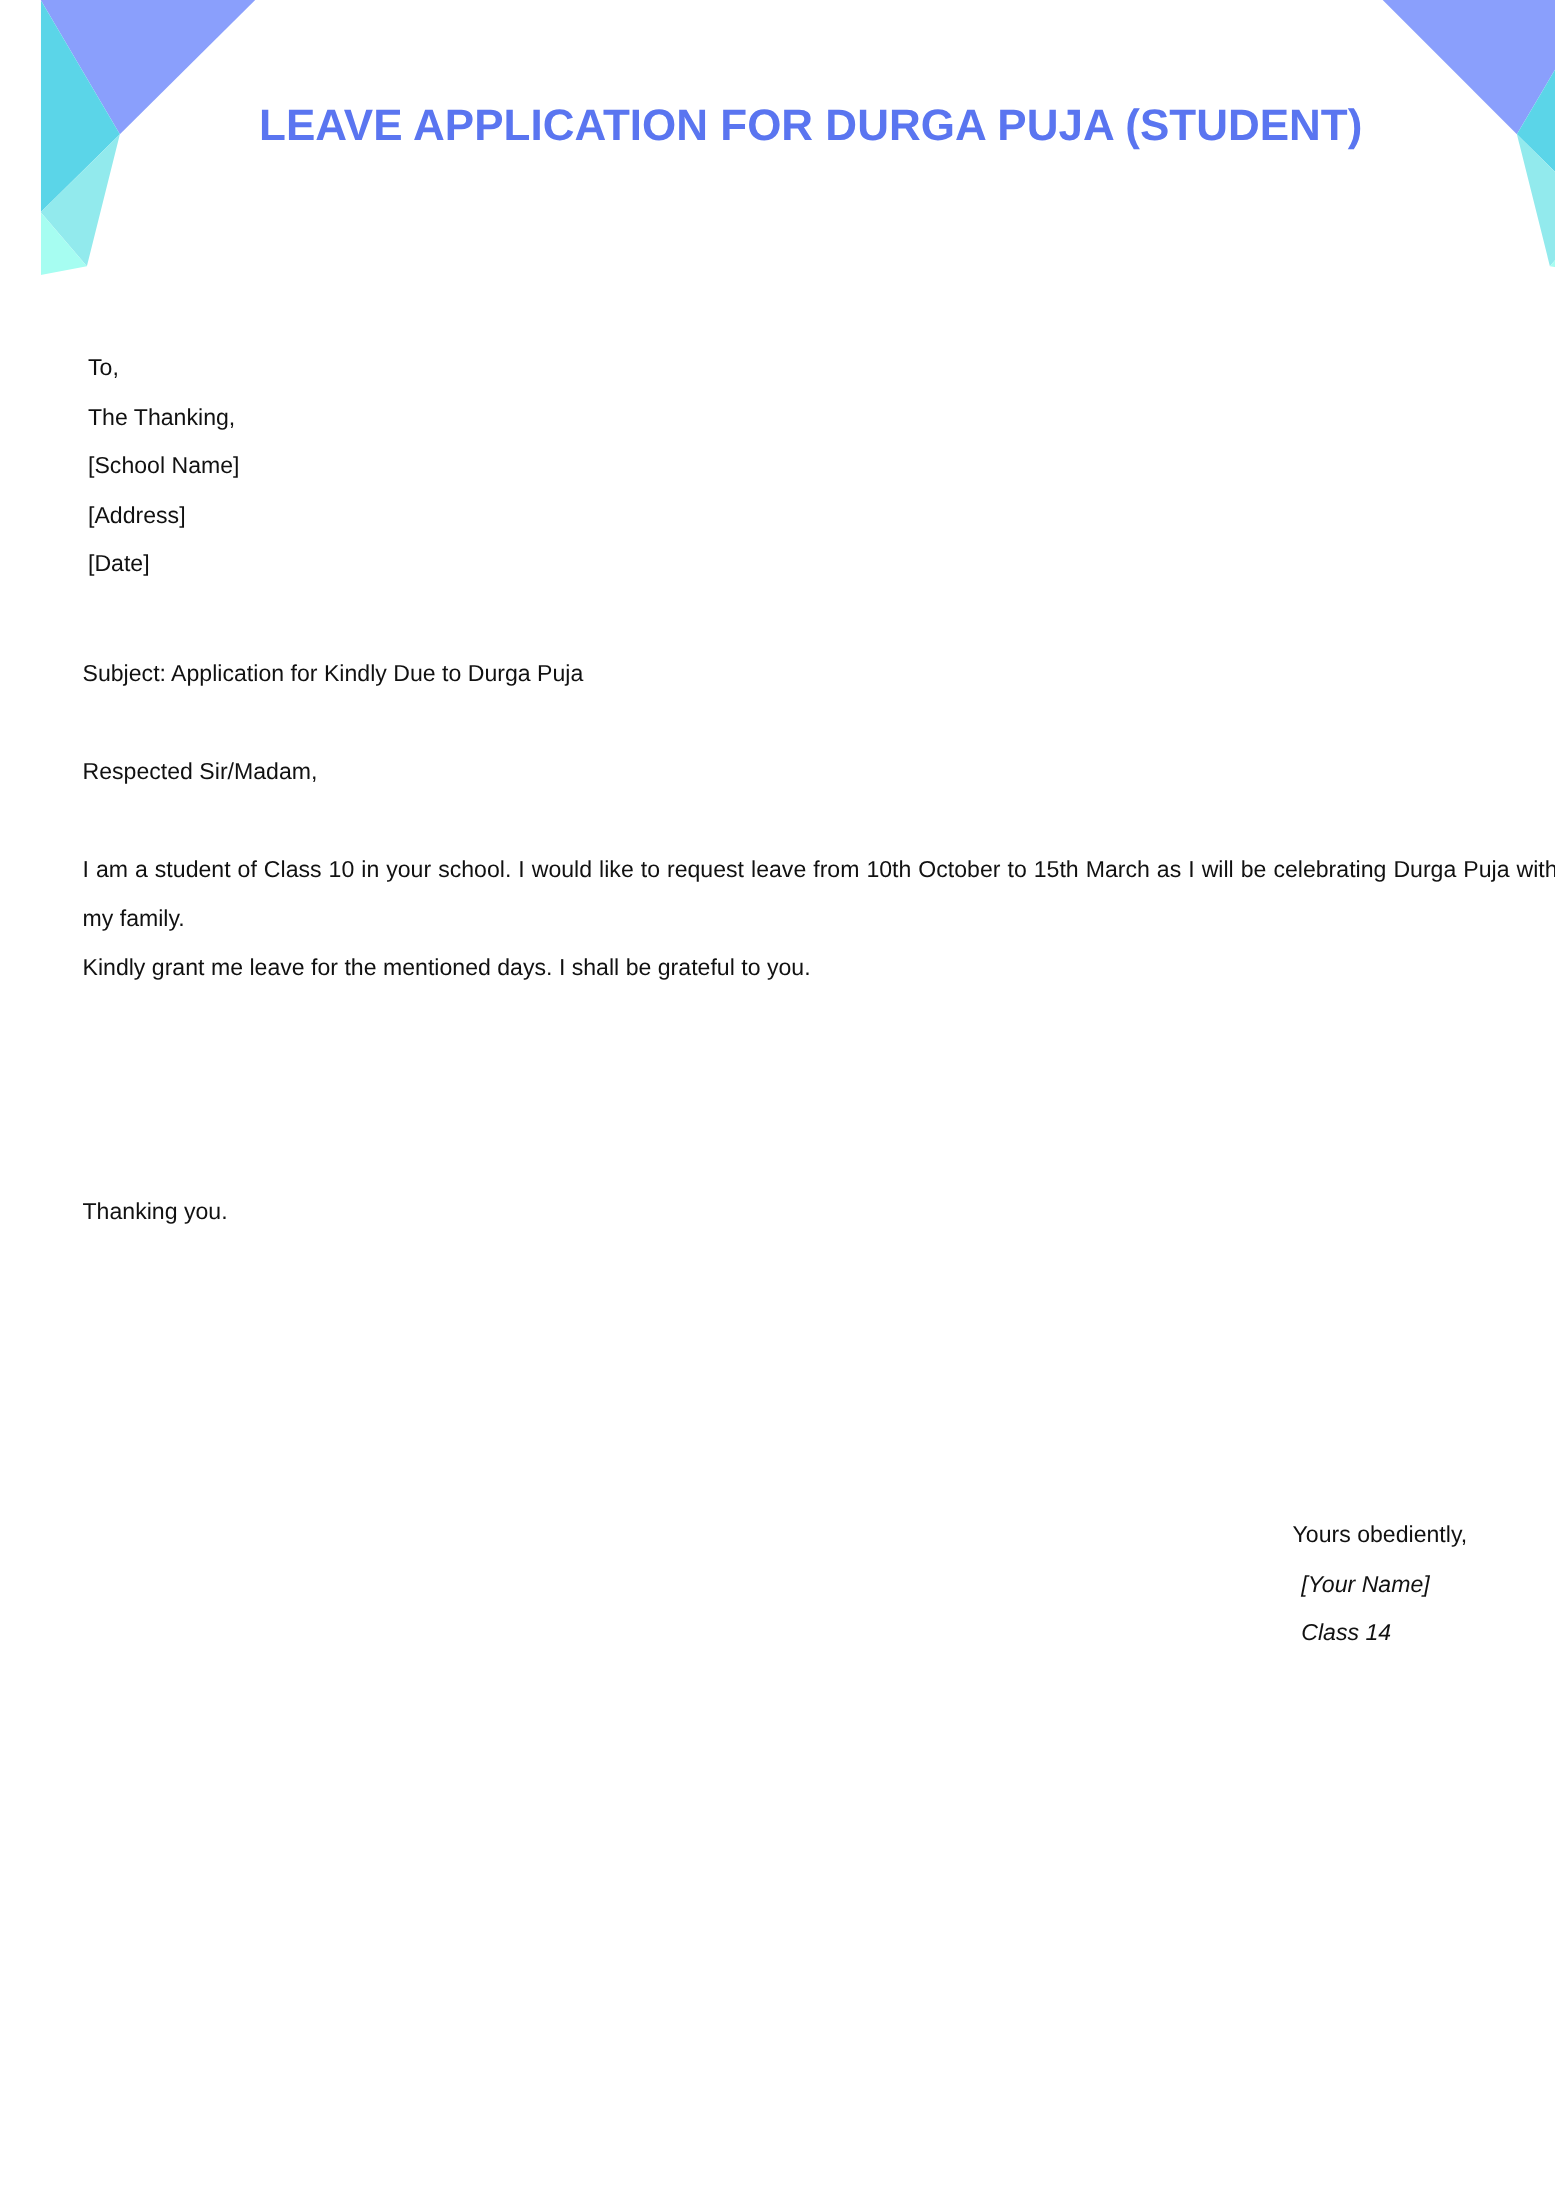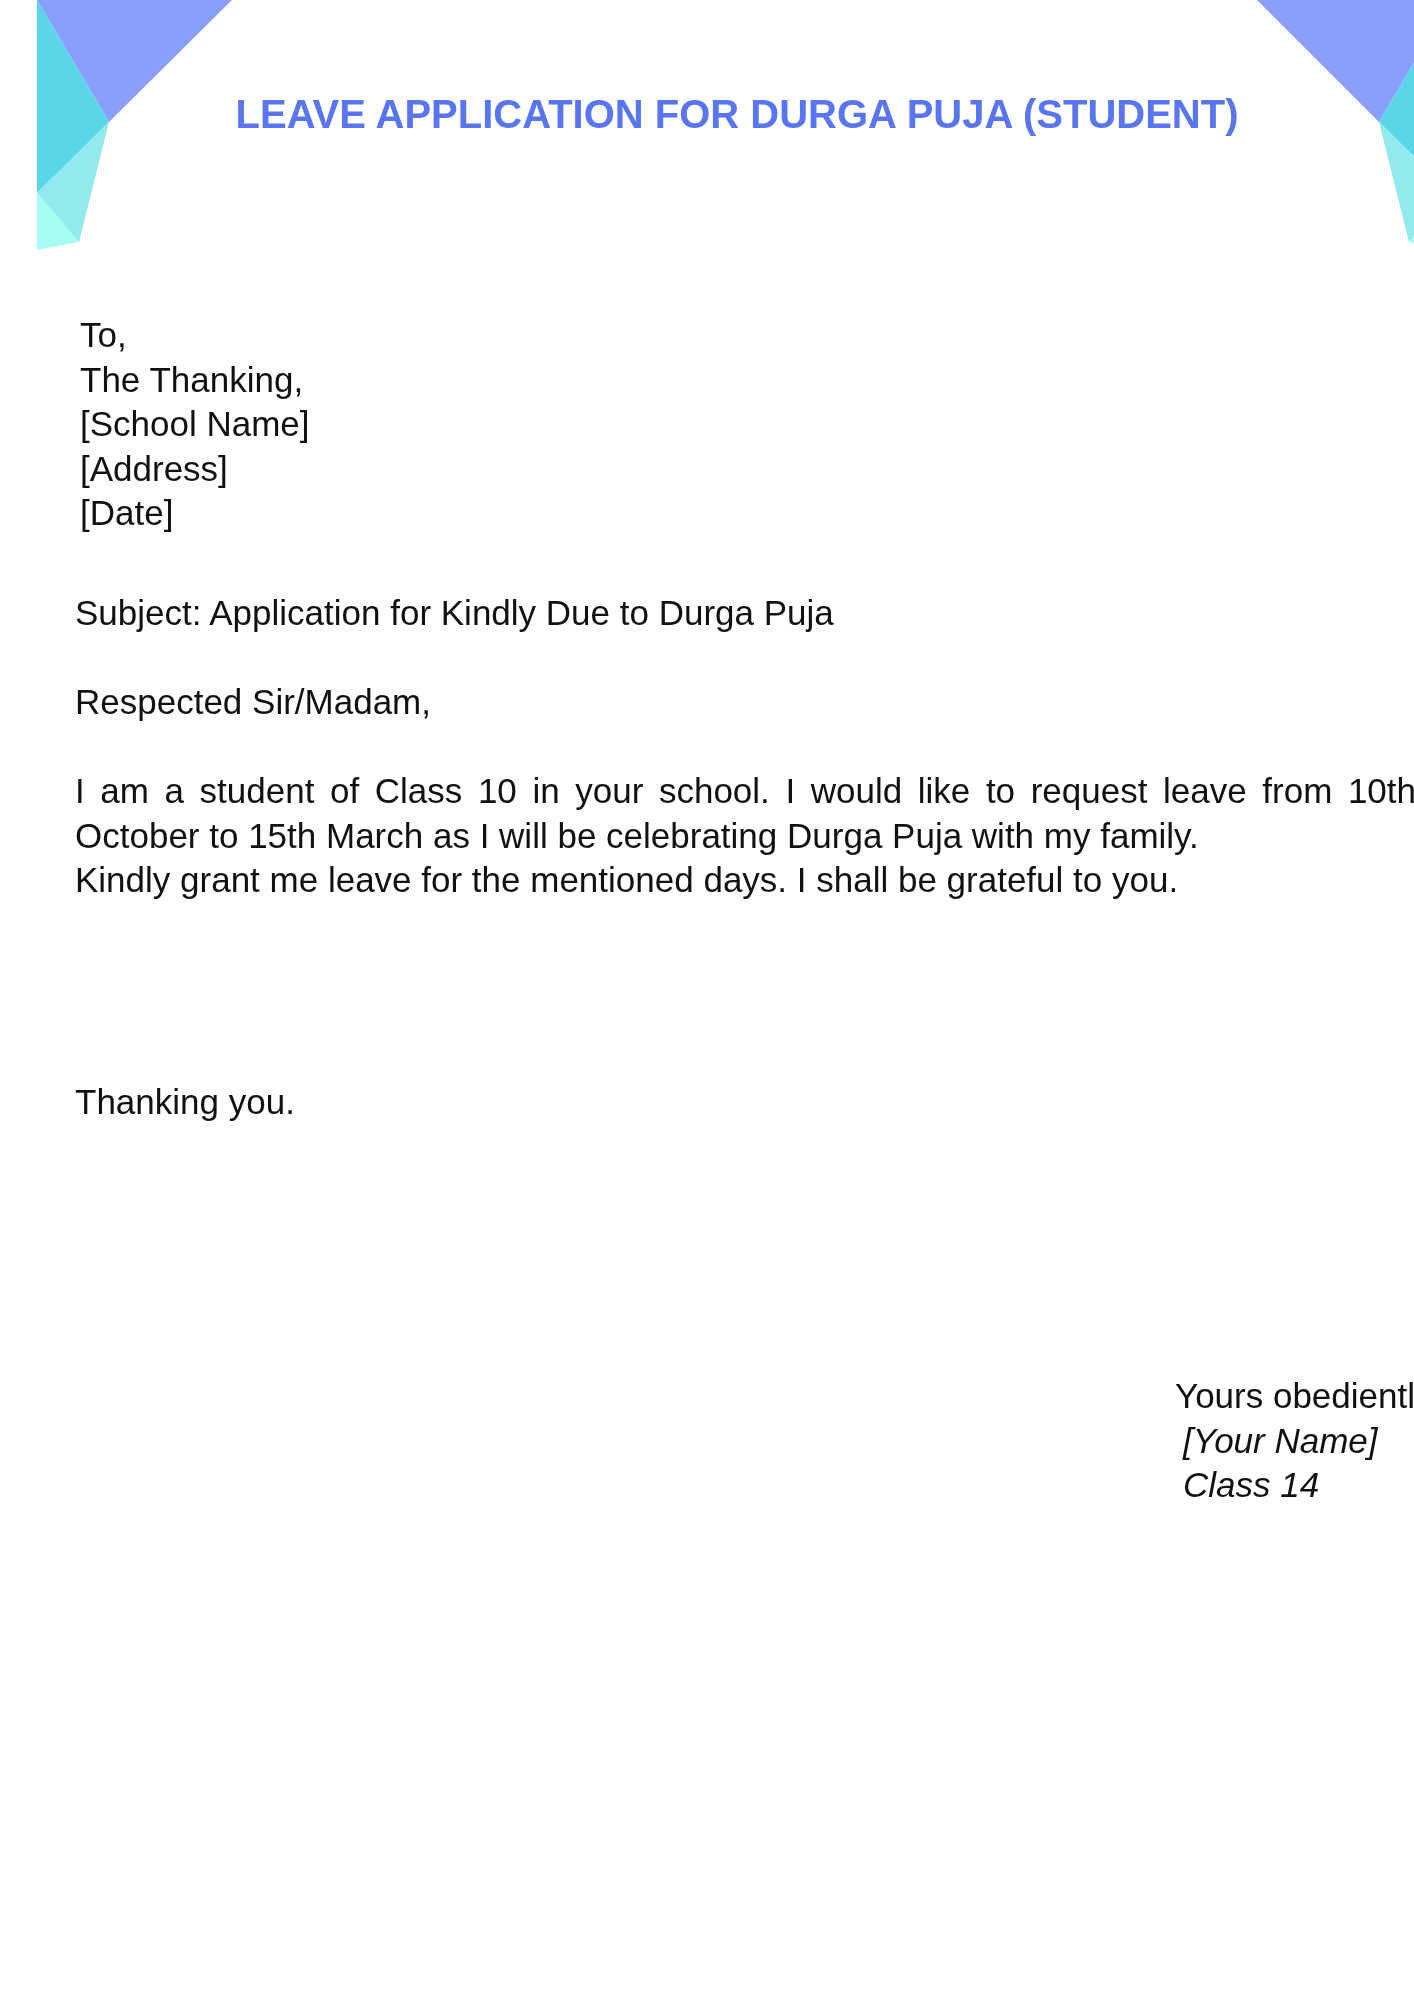--- a/index.html
+++ b/index.html
@@ -32,21 +32,21 @@
       top: 92px;
       text-align: center;
       font-family: "Liberation Sans", sans-serif;
       font-weight: bold;
       font-size: 40px;
       line-height: 1.1;
       letter-spacing: 0px;
     }
     .block {
       position: absolute;
-      font-size: 35px;
+      font-size: 21px;
       line-height: 44.5px;
       margin: 0;
     }
     .line { display: block; white-space: pre; }
     .address { left: 43px; top: 313px; }
     .subject { left: 38px; top: 591px; }
     .salutation { left: 38px; top: 680px; }
     .body {
       left: 38px;
       top: 769px;

